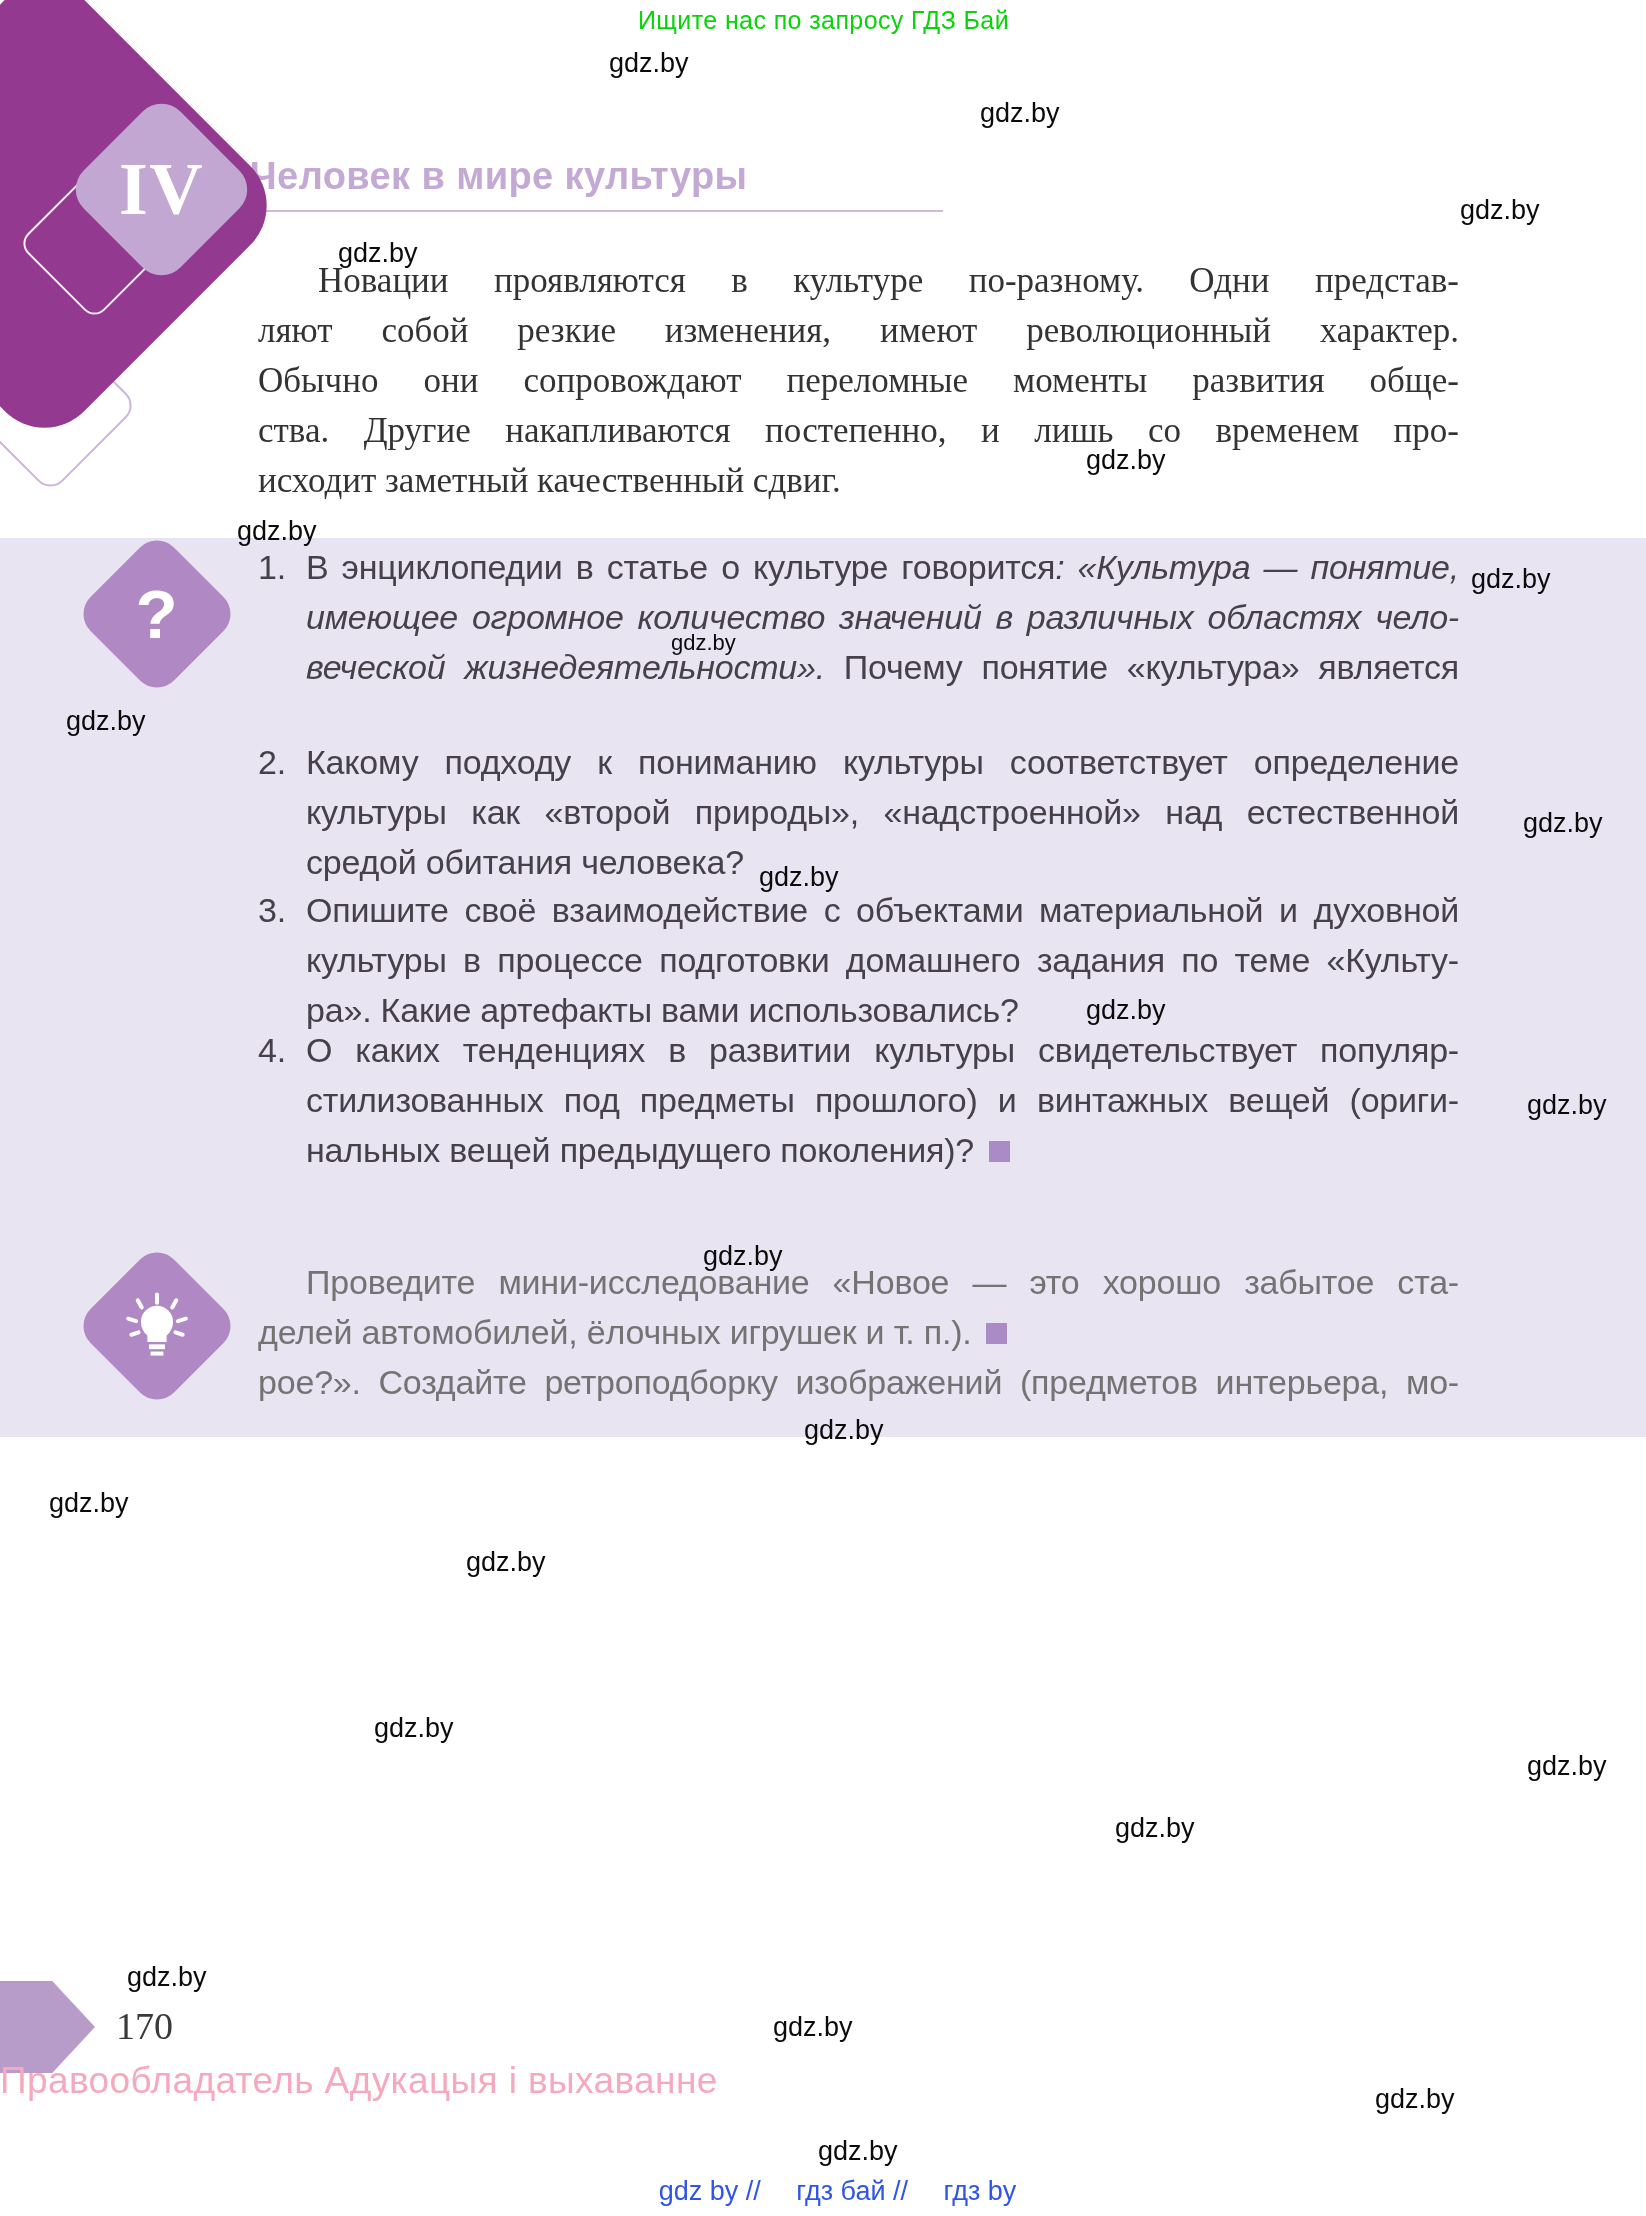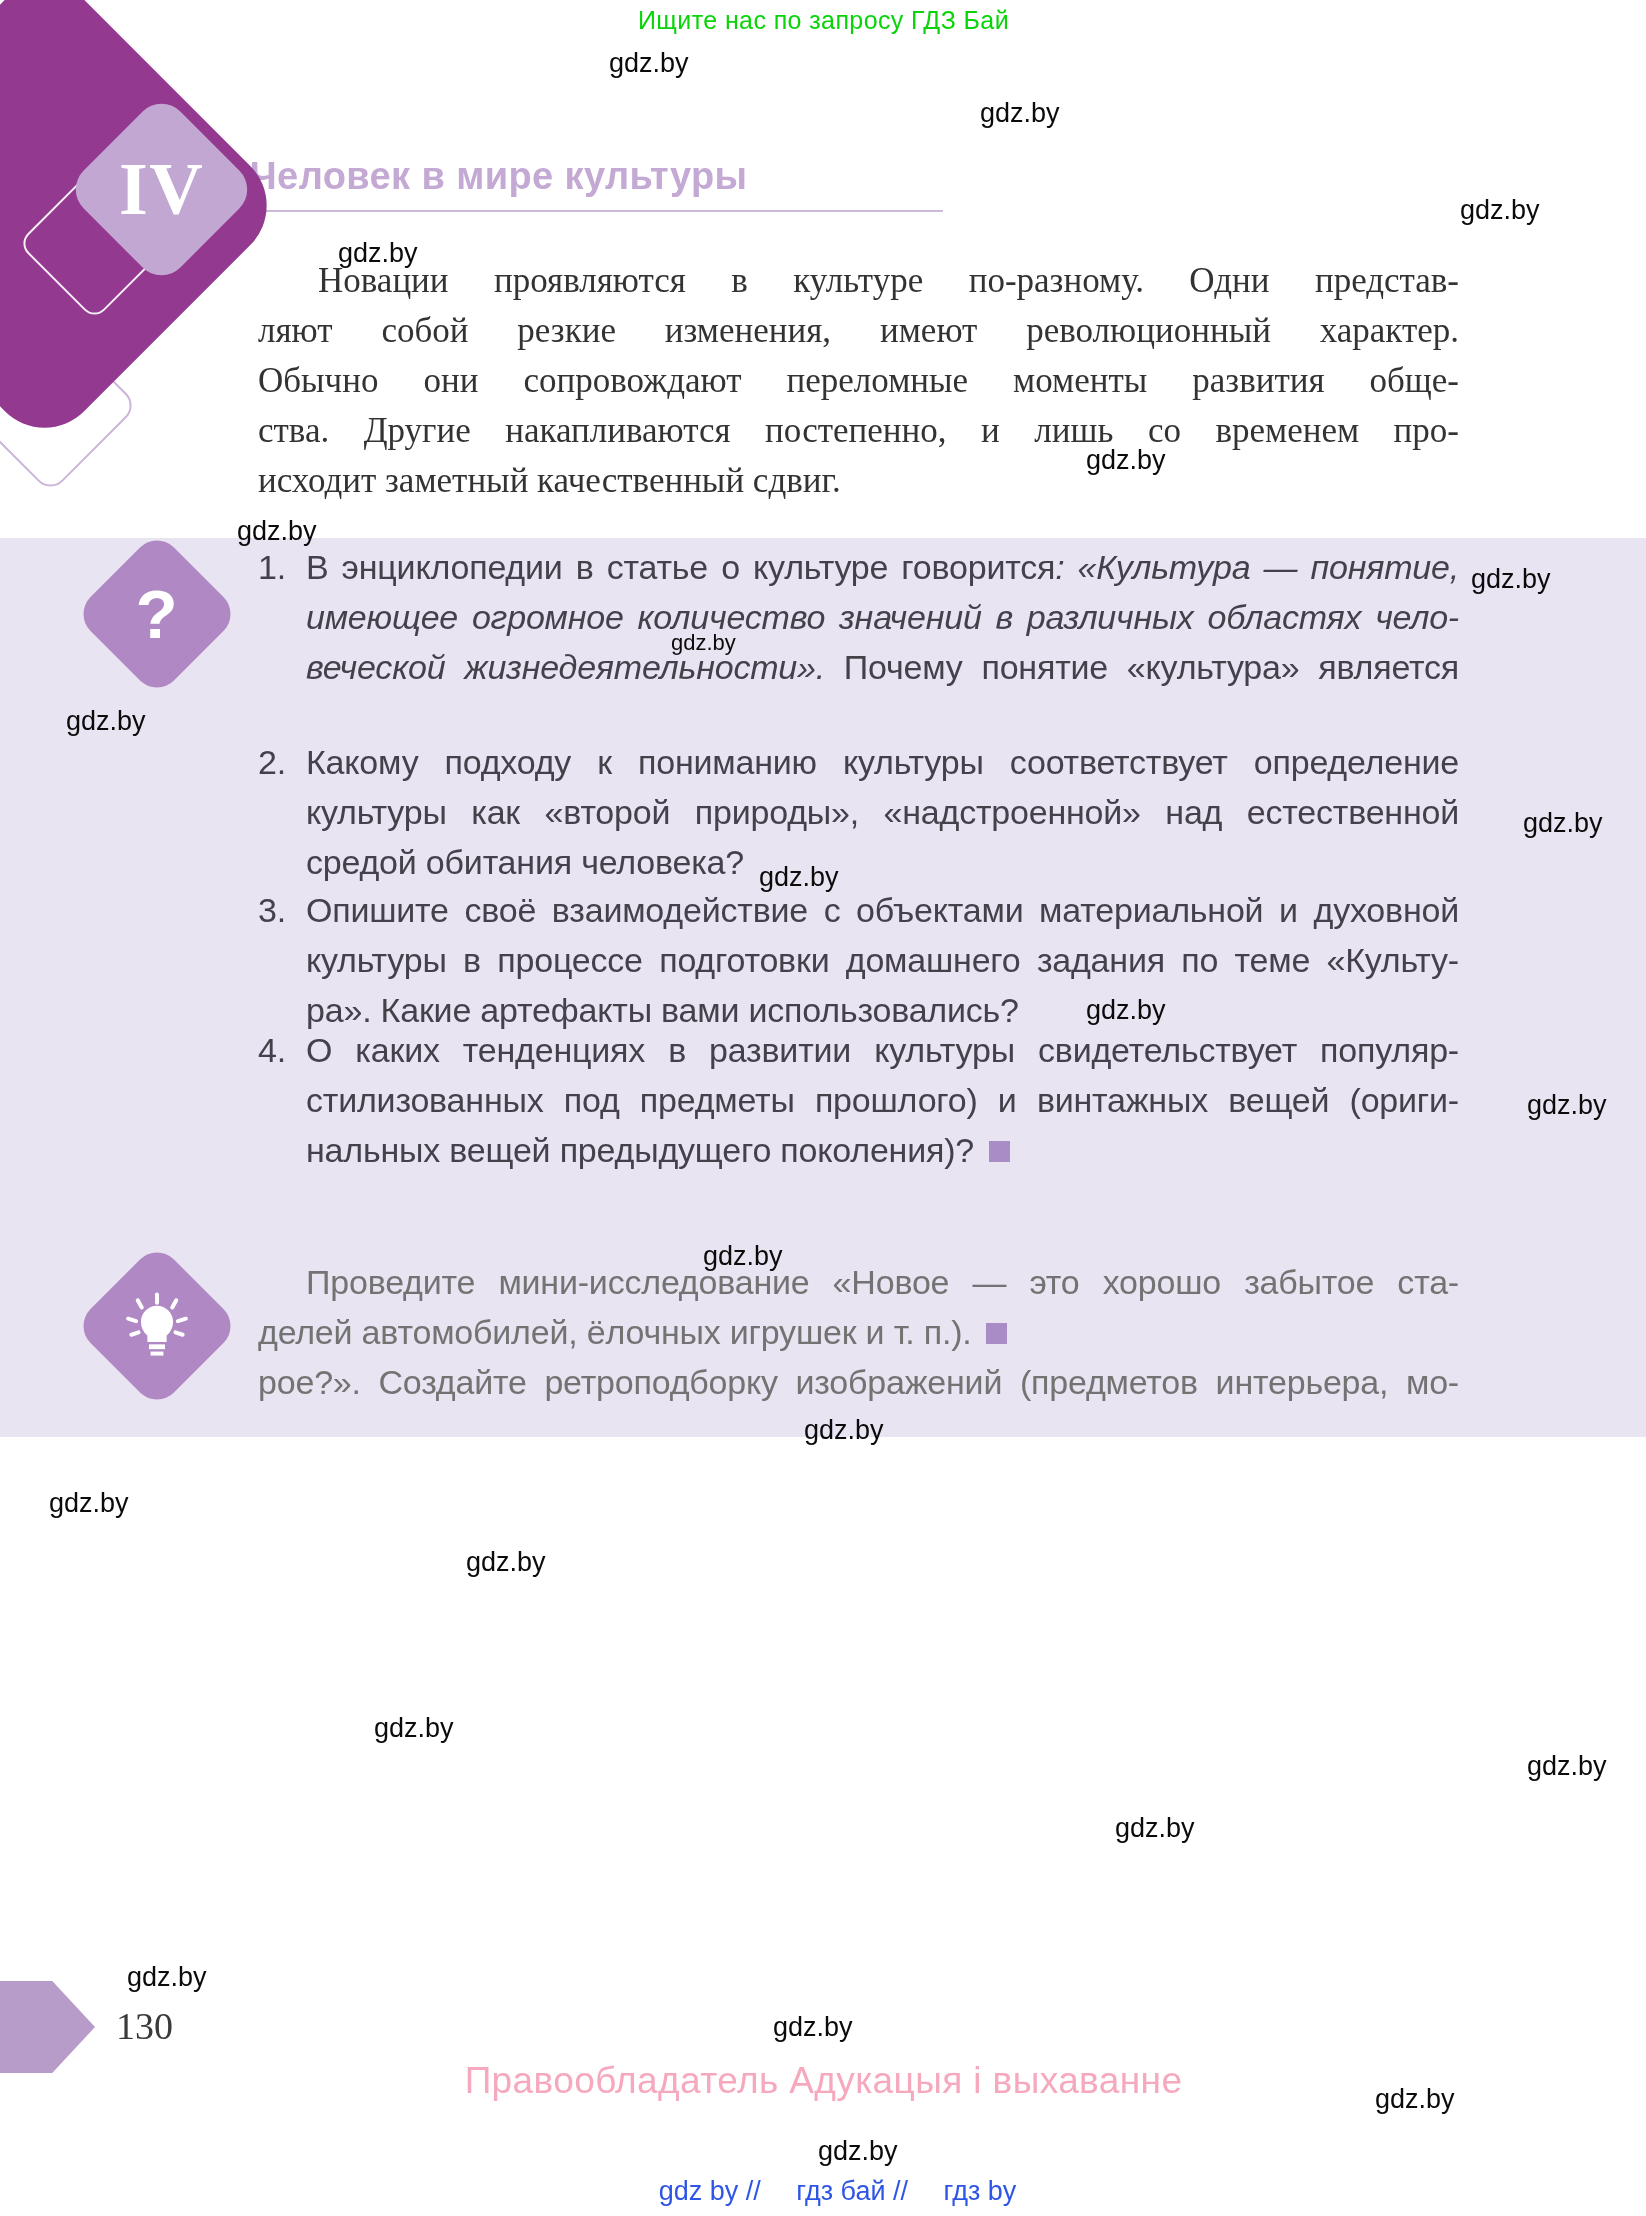--- a/index.html
+++ b/index.html
@@ -47,21 +47,21 @@
   .qlines{margin-left:48px;width:1153px;}
 
   .task-block{position:absolute;left:258px;top:1257px;width:1201px;
               font-size:34px;line-height:50px;color:#737373;letter-spacing:-0.2px;}
   .task-block .tline:first-child{text-indent:48px;}
 
   .page-tab{position:absolute;left:0;top:1981px;width:95px;height:92px;background:#b79cca;
             clip-path:polygon(0 0,55% 0,100% 50%,55% 100%,0 100%);}
   .page-num{position:absolute;left:116px;top:2004px;font-family:"Liberation Serif",serif;font-size:38px;color:#3a3a3a;}
 
-  .copyright{position:absolute;left:0;top:2060px;width:1647px;text-align:center;
+  .copyright{position:absolute;left:0;top:2060px;width:1647px;
              font-size:37px;color:#f6a8bd;letter-spacing:0.4px;}
 
   .footer-links{position:absolute;left:0;top:2176px;width:1647px;text-align:center;font-size:27px;color:#2f55e6;}
   .flink{color:#2f55e6;cursor:pointer;margin-left:28px;}
   .sep{color:#2f55e6;}
 
   .wm{position:absolute;font-size:27px;color:#0b0b0b;font-family:"Liberation Sans",sans-serif;}
   .wm.small{font-size:22px;}
 </style>
 </head>
@@ -150,21 +150,21 @@
     </svg>
   </div>
 
   <div class="task-block">
       <div class="tline"><span>Проведите мини-исследование «Новое — это хорошо забытое ста-</span></div>
       <div class="tline last"><span>делей автомобилей, ёлочных игрушек и т. п.).</span><span class="endmark"></span></div>
       <div class="tline"><span>рое?». Создайте ретроподборку изображений (предметов интерьера, мо-</span></div>
     </div>
 
   <div class="page-tab"></div>
-  <div class="page-num">130</div>
+  <div class="page-num">170</div>
 
   <div class="copyright">Правообладатель Адукацыя і выхаванне</div>
 
   <div class="footer-links"><span class="flink">gdz by</span><span class="sep">  //  </span><span class="flink">гдз бай</span><span class="sep">  //  </span><span class="flink">гдз by</span></div>
 
   <div>
       <span class="wm" style="left: 609px; top: 48px;">gdz.by</span>
       <span class="wm" style="left: 980px; top: 98px;">gdz.by</span>
       <span class="wm" style="left: 1460px; top: 195px;">gdz.by</span>
       <span class="wm" style="left: 338px; top: 238px;">gdz.by</span>

